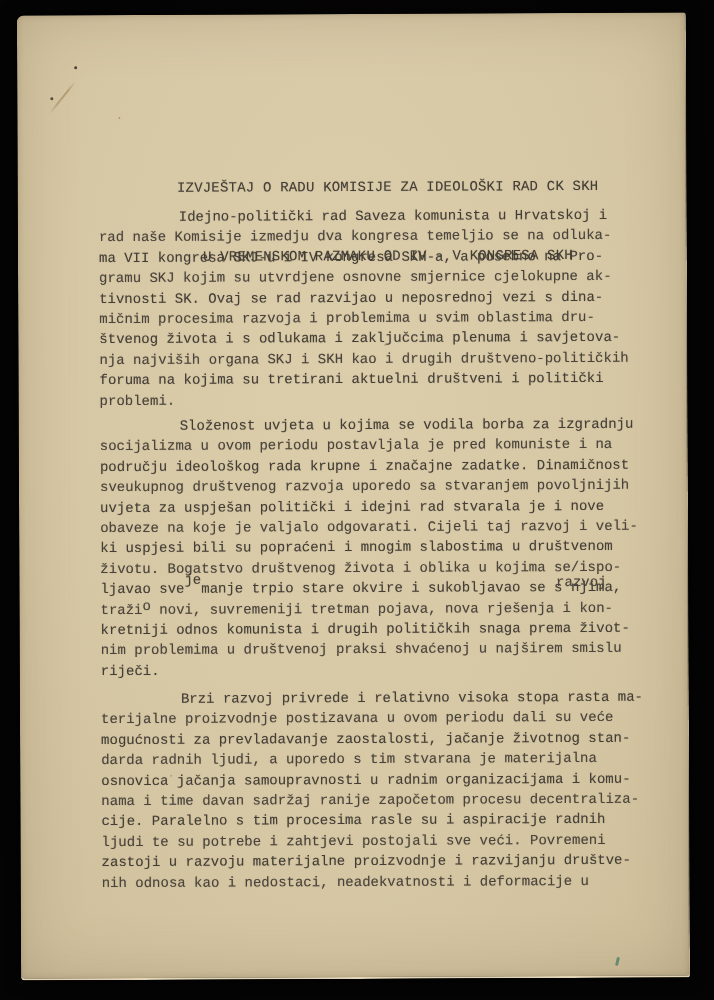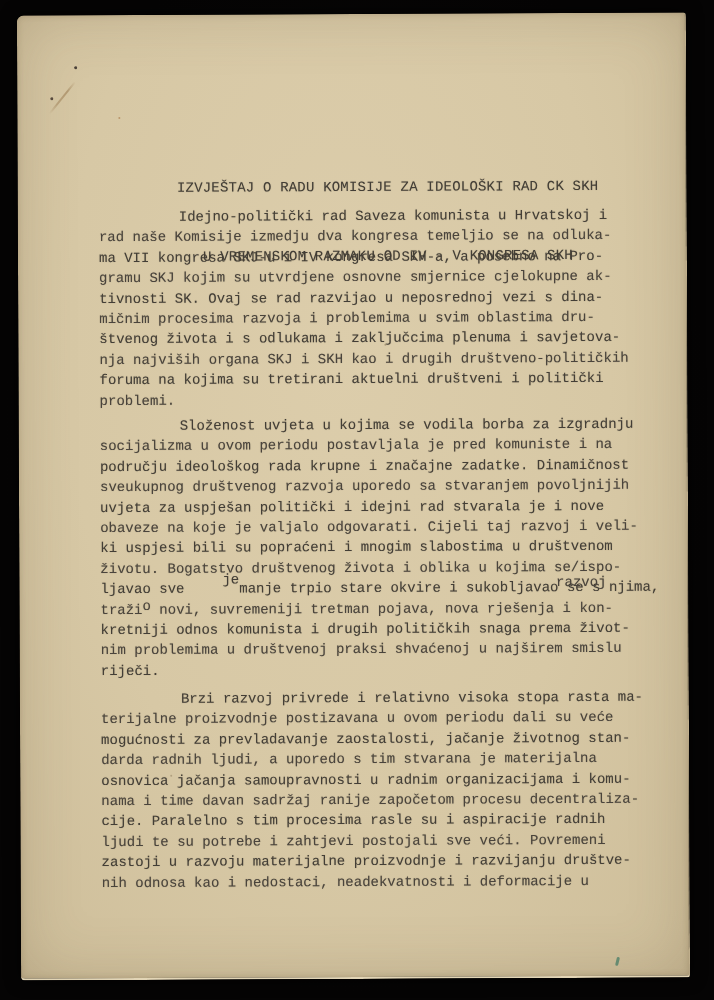--- a/index.html
+++ b/index.html
@@ -26,21 +26,21 @@
     position:absolute;top:116px;left:72px;width:596px;
     text-align:center;line-height:23px;white-space:pre;letter-spacing:.2px;
   }
   .para{position:absolute;left:81px;width:565px;line-height:20.4px;}
   .p0{top:192px}
   .p1{top:401px}
   .p2{top:674px}
   .ln{white-space:pre;}
   .para .ln:nth-child(2n){color:#4a443c;}
   .indent{padding-left:80px;}
-  .raise{position:relative;top:-9px;margin-left:38px;}
+  .raise{position:relative;top:-9px;}
   .raise-sm{position:relative;top:-4px;}
   .ins{display:inline-block;width:0;height:0;position:relative;overflow:visible;vertical-align:baseline;}
   .ins-inner{position:absolute;left:2px;top:-20px;line-height:14px;white-space:pre;margin-top:24px;}
   
   .scratch{
     position:absolute;left:44px;top:62px;width:2px;height:41px;
     background:linear-gradient(to bottom, rgba(150,120,80,0), rgba(150,118,76,.55) 30%, rgba(150,118,76,.45) 70%, rgba(150,120,80,0));
     transform:rotate(39deg);
   }
   .speck{position:absolute;border-radius:50%;}

